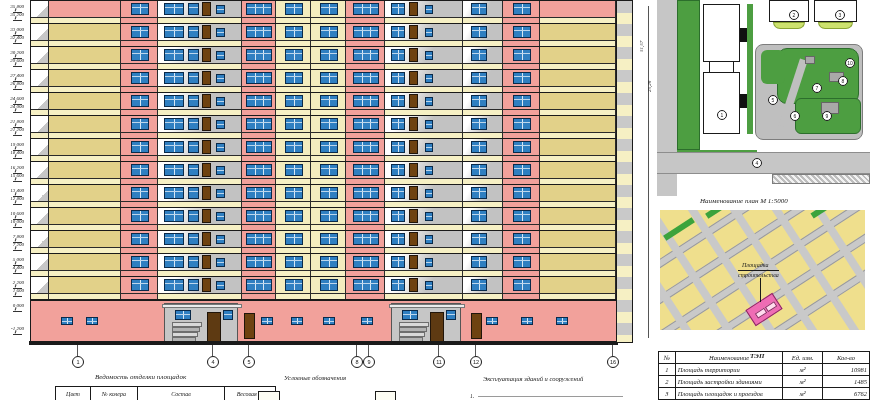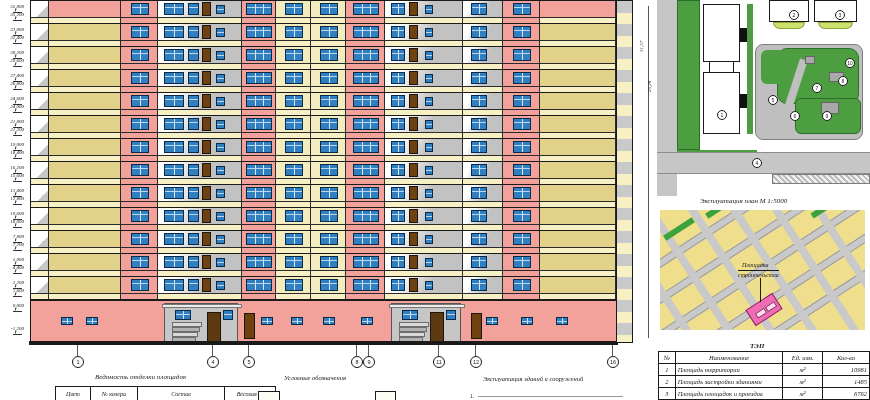--- a/index.html
+++ b/index.html
@@ -1395,21 +1395,21 @@
       <div class="bub" style="position: absolute; width: 8px; height: 8px; line-height: 8px; font-size: 5px; left: 95px; top: 158px;">4</div>
       <div class="bub" style="position: absolute; width: 8px; height: 8px; line-height: 8px; font-size: 5px; left: 111px; top: 95px;">5</div>
       <div class="bub" style="position: absolute; width: 8px; height: 8px; line-height: 8px; font-size: 5px; left: 133px; top: 111px;">6</div>
       <div class="bub" style="position: absolute; width: 8px; height: 8px; line-height: 8px; font-size: 5px; left: 155px; top: 83px;">7</div>
       <div class="bub" style="position: absolute; width: 8px; height: 8px; line-height: 8px; font-size: 5px; left: 181px; top: 76px;">8</div>
       <div class="bub" style="position: absolute; width: 8px; height: 8px; line-height: 8px; font-size: 5px; left: 165px; top: 111px;">9</div>
       <div class="bub" style="position: absolute; width: 8px; height: 8px; line-height: 8px; font-size: 5px; left: 188px; top: 58px;">10</div>
     </div>
 </div>
 
-<div class="abs titletext" style="left:700px;top:197px;">Эксплуатация план М 1:5000</div>
+<div class="abs titletext" style="left:700px;top:197px;">Наименование план М 1:5000</div>
 
 <div class="abs" id="sitmap">
   <div id="streets">
       <div class="street" style="left: -60px; top: -22px; width: 340px; height: 8px; transform: rotate(-33deg);"></div>
       <div class="street" style="left: -60px; top: 14px; width: 340px; height: 8px; transform: rotate(-33deg);"></div>
       <div class="street" style="left: -60px; top: 50px; width: 340px; height: 8px; transform: rotate(-33deg);"></div>
       <div class="street" style="left: -60px; top: 86px; width: 340px; height: 8px; transform: rotate(-33deg);"></div>
       <div class="street" style="left: -60px; top: 122px; width: 340px; height: 8px; transform: rotate(-33deg);"></div>
       <div class="street" style="left: -10px; top: -70px; width: 8px; height: 280px; transform: rotate(-33deg);"></div>
       <div class="street" style="left: 32px; top: -70px; width: 8px; height: 280px; transform: rotate(-33deg);"></div>
@@ -1423,21 +1423,21 @@
   <div class="gstrip" style="left:150px;top:-4px;width:26px;height:6px;transform:rotate(-33deg);"></div>
   <div class="abs" style="left:88px;top:90px;width:32px;height:19px;background:#ef6cb4;border:1px solid #8c2a63;transform:rotate(-33deg);box-sizing:border-box;">
     <div style="position:absolute;left:5px;top:7px;width:9px;height:4px;background:#fde;border:0.5px solid #8c2a63;"></div>
     <div style="position:absolute;left:17px;top:7px;width:9px;height:4px;background:#fde;border:0.5px solid #8c2a63;"></div>
   </div>
   <div class="abs tt" style="left:82px;top:52px;font-size:6px;">Площадка</div>
   <div class="abs tt" style="left:78px;top:60px;font-size:6px;border-top:1px solid #1a1a1a;padding-top:1px;">строительства</div>
   <div class="abs" style="left:100px;top:68px;width:1px;height:24px;background:#1a1a1a;"></div>
 </div>
 
-<div class="abs titletext" style="left:750px;top:342px;font-weight:bold;">ТЭП</div>
+<div class="abs titletext" style="left:750px;top:352px;font-weight:bold;">ТЭП</div>
 <table class="abs" id="teptable" style="left:658px;top:351px;">
   <thead>
       <tr id="tephead">
         <td class="ctr" style="width: 14px;">№</td>
         <td class="ctr" style="width: 110px;">Наименование</td>
         <td class="ctr" style="width: 40px;">Ед. изм.</td>
         <td class="ctr" style="width: 52px;">Кол-во</td>
       </tr>
     </thead>
   <tbody id="tepbody">

